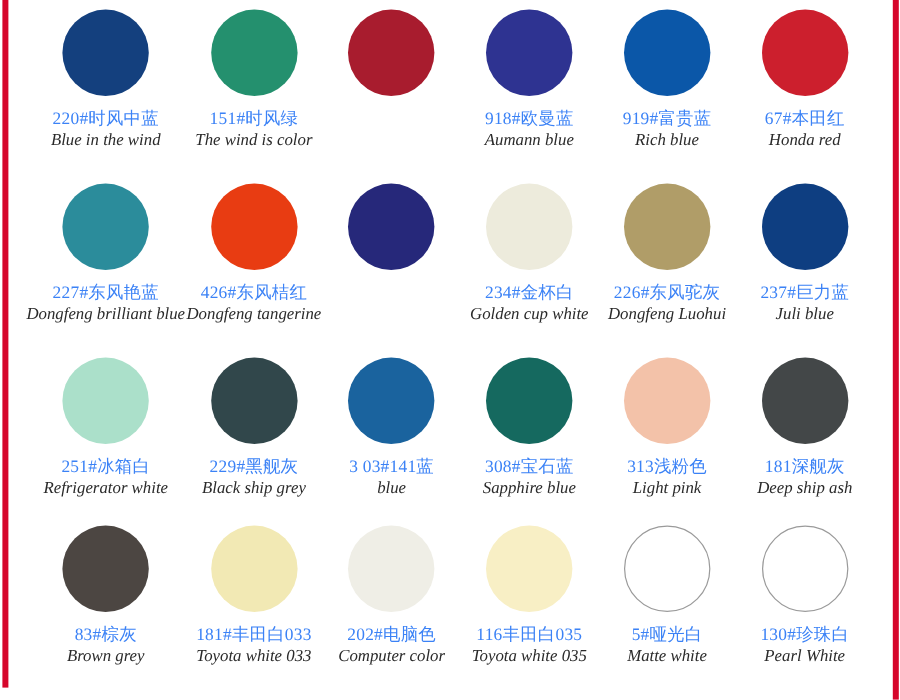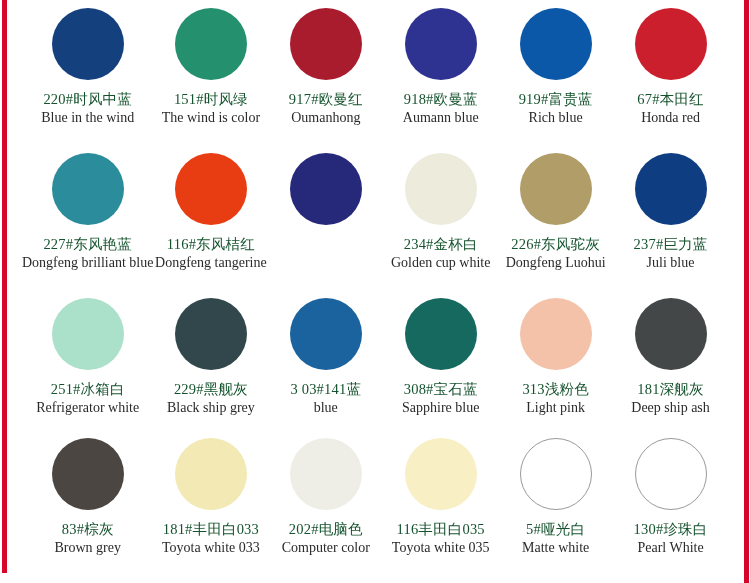--- a/index.html
+++ b/index.html
@@ -73,30 +73,31 @@
 
   .swatch-labels {
     margin-top: 11px;
     text-align: center;
     line-height: 1.15;
     width: 100%;
   }
 
   .label-cn {
     font-size: 14.5px;
-    color: #14532d;
+    color: #3b82f6;
     white-space: nowrap;
     letter-spacing: 0.2px;
   }
 
   .label-en {
     font-size: 14px;
     color: #2a2a2a;
     white-space: nowrap;
     margin-top: 2px;
+    font-style: italic;
   }
 </style>
 </head>
 <body>
 
 <div id="chart-root">
 
   <div class="edge-rule left"></div>
   <div class="edge-rule right"></div>
 
@@ -110,24 +111,20 @@
       </div>
       <div class="swatch-cell">
         <div class="swatch-disc" style="background: rgb(36, 144, 110);"></div>
         <div class="swatch-labels">
           <div class="label-cn">151#时风绿</div>
           <div class="label-en">The wind is color</div>
         </div>
       </div>
       <div class="swatch-cell">
         <div class="swatch-disc" style="background: rgb(168, 28, 46);"></div>
-        <div class="swatch-labels">
-          <div class="label-cn">917#欧曼红</div>
-          <div class="label-en">Oumanhong</div>
-        </div>
       </div>
       <div class="swatch-cell">
         <div class="swatch-disc" style="background: rgb(46, 51, 145);"></div>
         <div class="swatch-labels">
           <div class="label-cn">918#欧曼蓝</div>
           <div class="label-en">Aumann blue</div>
         </div>
       </div>
       <div class="swatch-cell">
         <div class="swatch-disc" style="background: rgb(11, 87, 168);"></div>
@@ -146,21 +143,21 @@
       <div class="swatch-cell">
         <div class="swatch-disc" style="background: rgb(43, 140, 155);"></div>
         <div class="swatch-labels">
           <div class="label-cn">227#东风艳蓝</div>
           <div class="label-en">Dongfeng brilliant blue</div>
         </div>
       </div>
       <div class="swatch-cell">
         <div class="swatch-disc" style="background: rgb(232, 60, 18);"></div>
         <div class="swatch-labels">
-          <div class="label-cn">116#东风桔红</div>
+          <div class="label-cn">426#东风桔红</div>
           <div class="label-en">Dongfeng tangerine</div>
         </div>
       </div>
       <div class="swatch-cell">
         <div class="swatch-disc" style="background: rgb(38, 40, 122);"></div>
       </div>
       <div class="swatch-cell">
         <div class="swatch-disc" style="background: rgb(237, 235, 220);"></div>
         <div class="swatch-labels">
           <div class="label-cn">234#金杯白</div>

